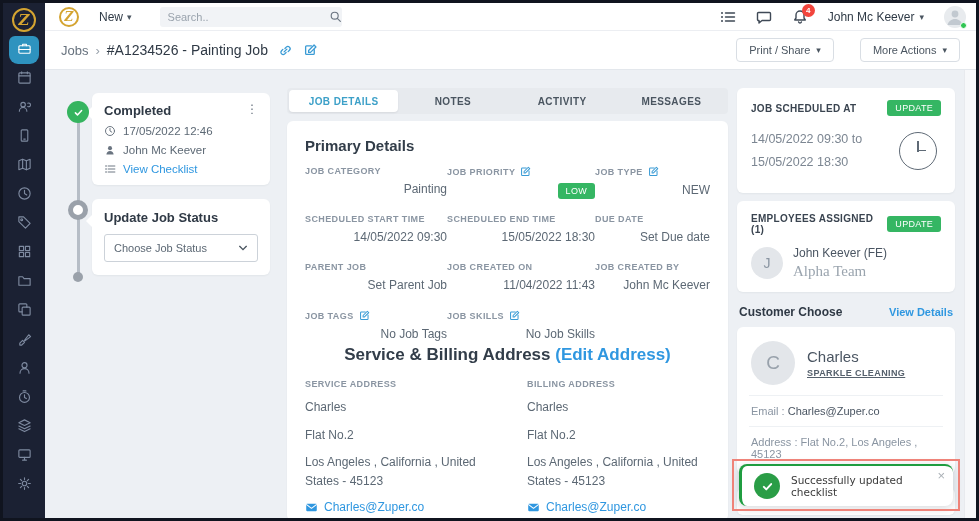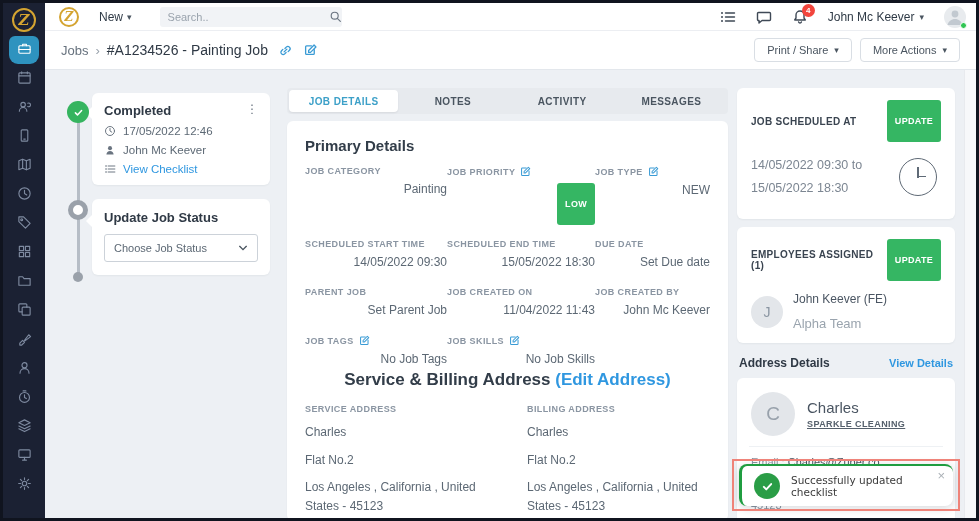--- a/index.html
+++ b/index.html
@@ -39,21 +39,21 @@
   .avatar svg { width:22px; height:22px; }
   .presence { position:absolute; bottom:-1px; right:-1px; width:7px; height:7px; background:#31c553; border:1px solid #fff; border-radius:50%; }
 
   
   .crumbbar { height:39px; background:#fff; border-bottom:1px solid #e3e7ec; display:flex; align-items:center; padding:0 16px; flex-shrink:0; }
   .crumb-root { font-size:13px; color:#66717d; cursor:pointer; }
   .crumb-sep { font-size:13px; color:#9aa3ad; margin:0 7px; }
   .crumb-title { font-size:14px; font-weight:normal; color:#2f3945; }
   .crumb-ic { color:#3a9bd5; margin-left:10px; display:flex; cursor:pointer; }
   .crumb-ic svg { width:15px; height:15px; stroke:currentColor; fill:none; stroke-width:1.4; stroke-linecap:round; stroke-linejoin:round; }
-  .crumb-actions { margin-left:auto; display:flex; gap:8px; }
+  .crumb-actions { margin-left:auto; display:flex; gap:26px; }
   .outline-btn { font-size:11px; color:#4a5560; background:#fff; border:1px solid #d9dee4; border-radius:4px; padding:5px 12px;
     display:flex; align-items:center; gap:6px; cursor:pointer; font-family:"Liberation Sans", sans-serif; }
 
   
   .content { flex:1; position:relative; background:#edf0f4; overflow:hidden; }
   .scroll-track { position:absolute; right:0; top:0; bottom:0; width:12px; background:#f7f8fa; border-left:1px solid #e8eaee; }
   .card { background:#fff; border-radius:6px; box-shadow:0 1px 2px rgba(20,30,45,.05); }
 
   
   .col-left { position:absolute; left:15px; top:19px; width:228px; }
@@ -84,42 +84,42 @@
     color:#4a5560; cursor:pointer; border-radius:4px; }
   .tab.active { background:#fff; color:#3da0c8; box-shadow:0 1px 2px rgba(20,30,45,.08); }
   .detail-card { margin-top:7px; padding:16px 18px; height:400px; }
   .section-h { font-size:15px; font-weight:bold; color:#323d49; }
   .pd-row { display:grid; grid-template-columns:142px 148px 1fr; margin-top:14px; }
   .pd-row.first { margin-top:12px; }
   .field { min-height:34px;text-align:right; }
   .f-label { font-size:9px; font-weight:bold; letter-spacing:.4px; color:#8a95a2; display:flex; align-items:center; gap:5px; }
   .f-label svg { width:11px; height:11px; stroke:#3a9bd5; fill:none; stroke-width:1.3; stroke-linecap:round; stroke-linejoin:round; cursor:pointer; }
   .f-value { margin-top:6px; font-size:12px; color:#5c6874; }
-  .badge-green { display:inline-block; background:#35b663; color:#fff; font-size:9px; font-weight:bold; padding:16px 8px; border-radius:3px; letter-spacing:.3px; }
+  .badge-green { display:inline-block; background:#35b663; color:#fff; font-size:9px; font-weight:normal; padding:3px 8px; border-radius:3px; letter-spacing:.3px; }
   .addr-h { margin-top:1px; font-size:17px; font-weight:bold; color:#323d49;text-align:center; }
   .addr-h .link { font-weight:bold; }
   .addr-grid { display:grid; grid-template-columns:222px 1fr; margin-top:14px; }
   .addr-line { font-size:12px; color:#5c6874; margin-top:9px; width:205px; line-height:1.55; }
   .addr-email { display:flex; align-items:center; gap:6px; margin-top:10px; font-size:12px; }
   .addr-email svg { width:13px; height:13px; stroke:#2f97e0; fill:none; stroke-width:1.3; stroke-linecap:round; stroke-linejoin:round; }
 
   
   .col-right { position:absolute; left:692px; top:18px; width:218px; }
   .rp-card { padding:12px 14px; }
   .rp-head { display:flex; align-items:center; justify-content:space-between; }
   .rp-label { font-size:10px; font-weight:bold; letter-spacing:.3px; color:#3a4450; }
   .sched-body { display:flex; align-items:center; justify-content:space-between; margin-top:12px; padding-bottom:8px; }
   .sched-times { font-size:12.5px; color:#7c8692; line-height:1.8; }
   .big-clock { width:38px; height:38px; border:1.6px solid #5f6a76; border-radius:50%; position:relative; margin-right:4px; }
   .big-clock::before { content:""; position:absolute; left:17px; top:8px; width:1.6px; height:11px; background:#5f6a76; }
   .big-clock::after { content:""; position:absolute; left:17px; top:17px; width:9px; height:1.6px; background:#5f6a76; }
   .emp-row { display:flex; align-items:center; gap:10px; margin-top:11px; }
   .emp-avatar { width:32px; height:32px; border-radius:50%; background:#e3e6ea; color:#8a95a2; font-size:14px; display:flex; align-items:center; justify-content:center; }
   .emp-name { font-size:12px; color:#4a5562; }
-  .emp-team { font-size:13px; color:#9aa4ae; margin-top:10px; }
+  .emp-team { font-size:15px; color:#9aa4ae; margin-top:3px;font-family:Liberation Serif, serif; }
   .cust-head { display:flex; align-items:center; justify-content:space-between; margin-top:13px; padding:0 2px; }
   .cust-title { font-size:12px; font-weight:bold; color:#2f3945; }
   .view-link { font-size:11px; font-weight:bold; color:#2f97e0; cursor:pointer; }
   .cust-card { margin-top:8px; padding:12px; }
   .cust-top { display:flex; align-items:center; gap:12px; padding:2px 2px 10px; border-bottom:1px solid #eef1f4; }
   .cust-avatar { width:44px; height:44px; border-radius:50%; background:#e3e6ea; color:#98a1ab; font-size:19px; display:flex; align-items:center; justify-content:center; }
   .cust-name { font-size:15px; color:#4a5562; }
   .cust-company { font-size:9px; font-weight:bold; letter-spacing:.4px; color:#55606c; margin-top:3px;text-decoration:underline; }
   .cust-line { padding:9px 2px; font-size:11px; color:#8a95a2; border-bottom:1px solid #eef1f4; }
   .cust-line:last-child { border-bottom:none; padding-bottom:2px; }
@@ -542,21 +542,21 @@
           <div class="emp-row">
             <div class="emp-avatar">J</div>
             <div>
               <div class="emp-name">John Keever (FE)</div>
               <div class="emp-team">Alpha Team</div>
             </div>
           </div>
         </div>
 
         <div class="cust-head">
-          <span class="cust-title">Address Details</span>
+          <span class="cust-title">Customer Choose</span>
           <span class="view-link">View Details</span>
         </div>
 
         <div class="cust-card card">
           <div class="cust-top">
             <div class="cust-avatar">C</div>
             <div>
               <div class="cust-name">Charles</div>
               <div class="cust-company">SPARKLE CLEANING</div>
             </div>

